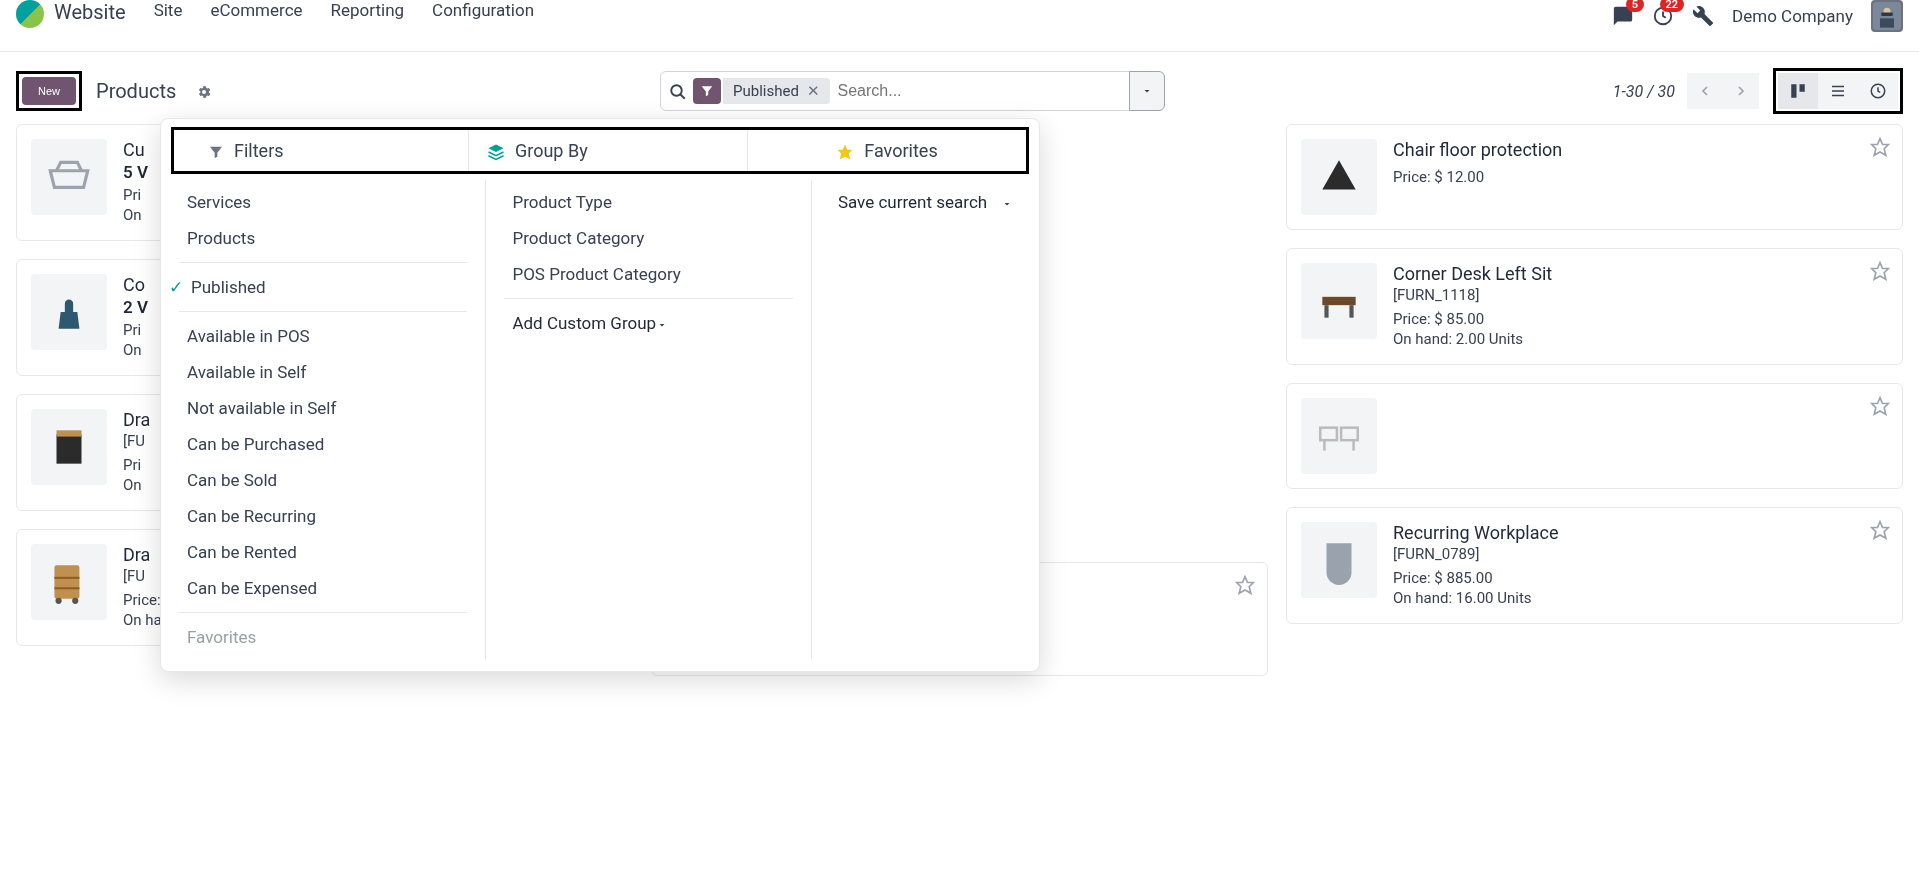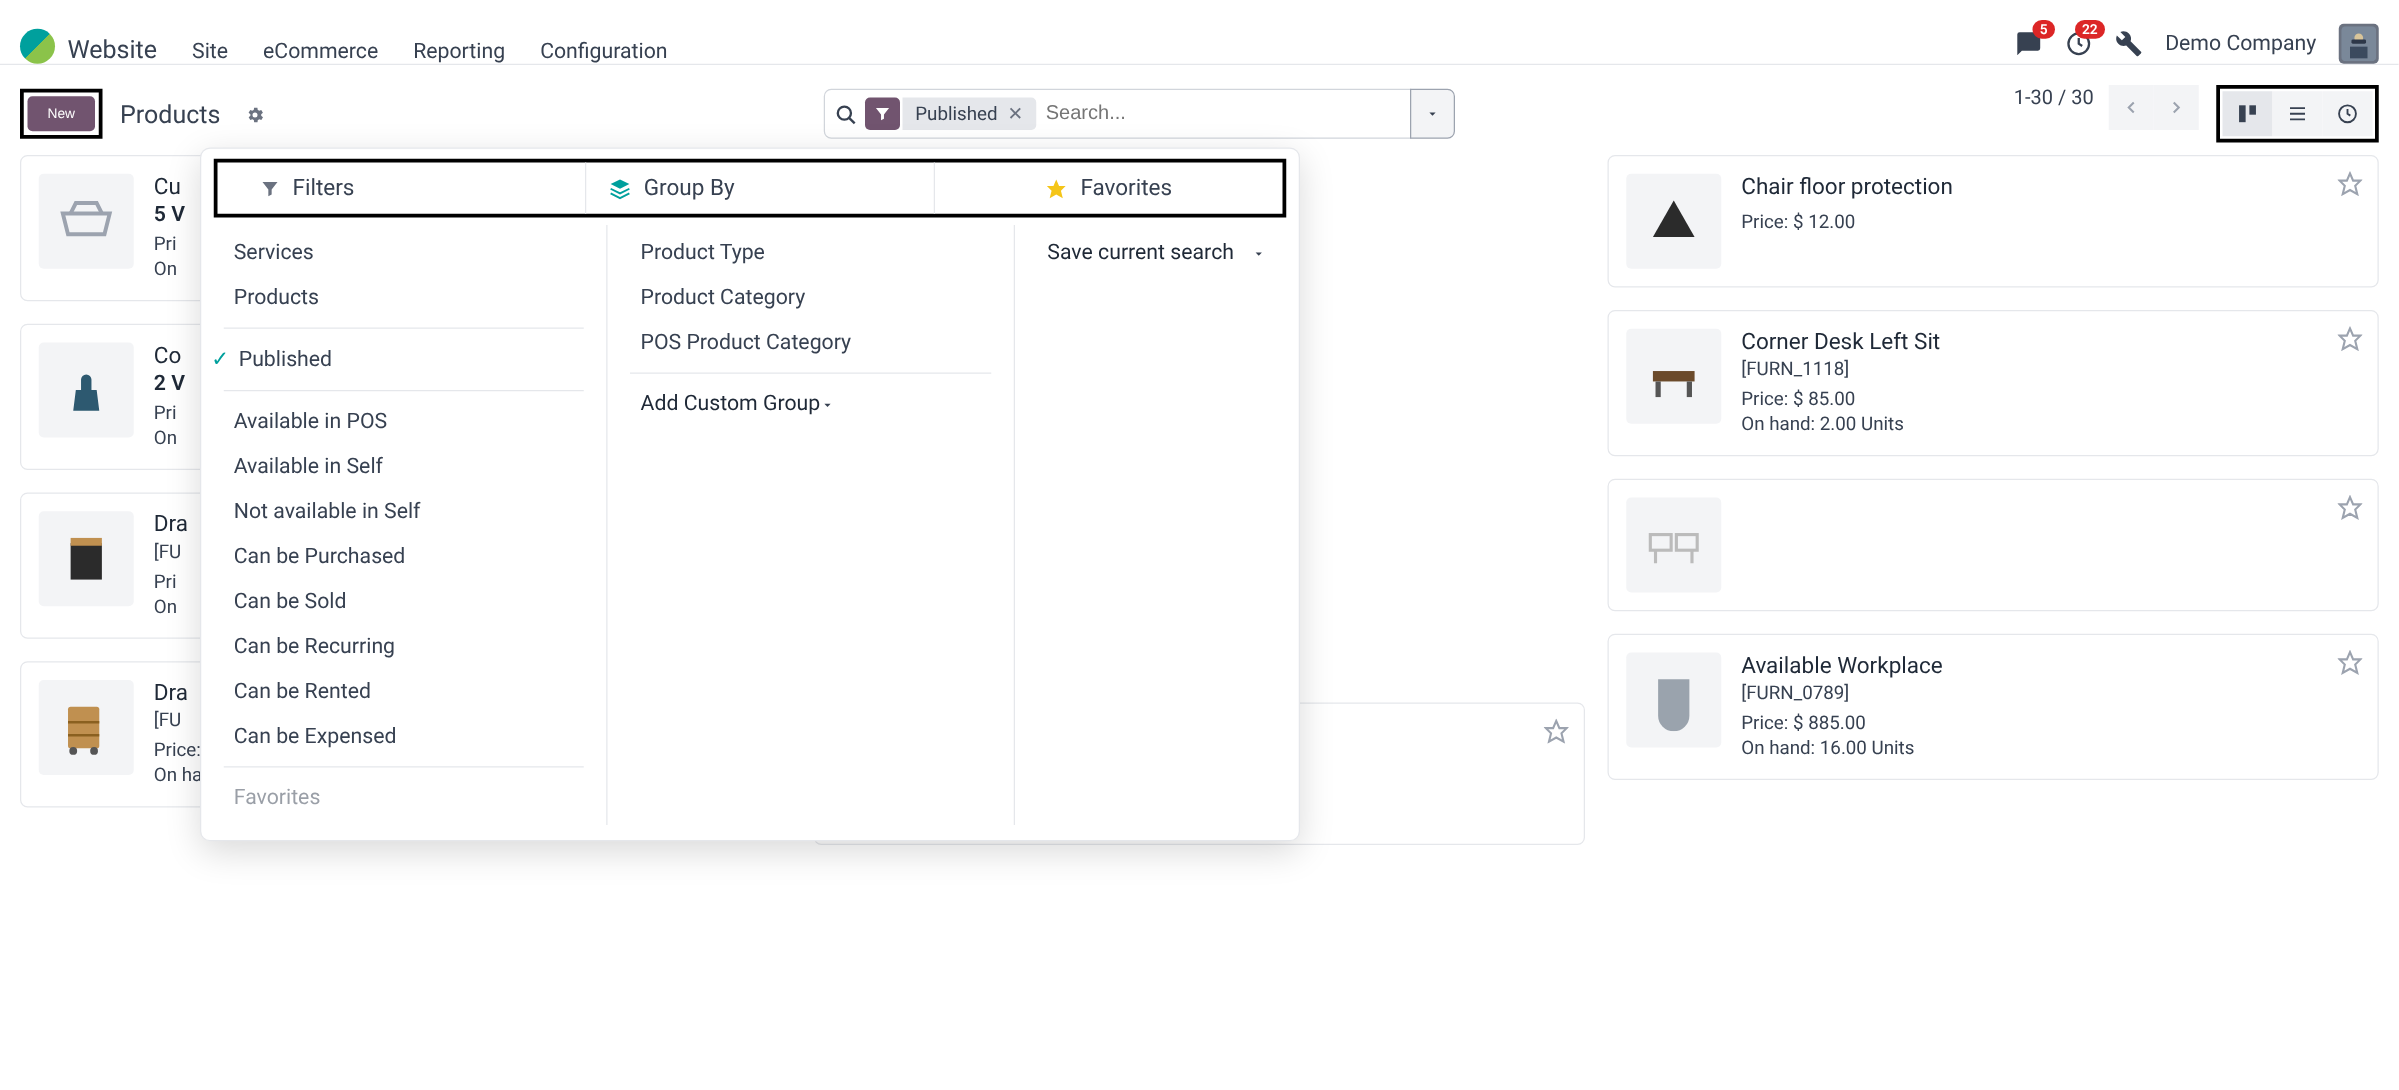--- a/index.html
+++ b/index.html
@@ -1,19 +1,19 @@
 <!DOCTYPE html>
 <html><head>
 <meta charset="utf-8">
 <style>
   * { box-sizing: border-box; margin: 0; padding: 0; }
   body { font-family: -apple-system, BlinkMacSystemFont, "Segoe UI", Roboto, sans-serif; font-size: 15px; color: #1f2937; background: #fff; }
 
   
-  .topnav { display: flex; align-items: flex-end; height: 52px; padding: 0 16px; border-bottom: 1px solid #e5e7eb; }
+  .topnav { display: flex; align-items: flex-start; height: 52px; padding: 0 16px; border-bottom: 1px solid #e5e7eb; }
   .logo { width: 28px; height: 28px; border-radius: 50%; background: linear-gradient(135deg, #00a09d 50%, #8bc34a 50%); margin-right: 10px; }
   .brand { font-size: 20px; color: #374151; margin-right: 28px; }
   .topnav-menu { display: flex; gap: 28px; font-size: 17px; color: #374151; }
   .topnav-menu span { cursor: pointer; }
   .topnav-right { margin-left: auto; display: flex; align-items: center; gap: 18px; }
   .icon-badge { position: relative; }
   .badge { position: absolute; top: -8px; right: -10px; background: #dc2626; color: #fff; font-size: 11px; font-weight: 600; border-radius: 10px; padding: 1px 6px; }
   .avatar { width: 32px; height: 32px; background: #6b7280; border-radius: 4px; display: flex; align-items: center; justify-content: center; font-size: 20px; }
   .company { font-size: 17px; color: #374151; }
 
@@ -23,21 +23,21 @@
   .new-btn { background: #71546f; color: #fff; border: none; padding: 8px 16px; font-size: 11px; border-radius: 4px; cursor: pointer; }
   .page-title { font-size: 20px; color: #374151; }
   .gear { color: #6b7280; margin-left: 6px; font-size: 15px; }
   .searchbox { margin-left: auto; margin-right: auto; display: flex; align-items: center; border: 1px solid #d1d5db; border-radius: 6px 0 0 6px; padding: 4px 8px; width: 470px; height: 40px; }
   .searchbox svg, .searchbox .srch-icon { color: #374151; }
   .filter-pill { background: #71546f; color: #fff; border-radius: 4px; width: 28px; height: 26px; display: inline-flex; align-items: center; justify-content: center; margin: 0 2px 0 6px; }
   .pub-pill { background: #e5e7eb; border-radius: 0 4px 4px 0; padding: 4px 10px; display: inline-flex; align-items: center; gap: 8px; color: #374151; }
   .pub-pill .x { color: #6b7280; cursor: pointer; }
   .search-input { border: none; outline: none; flex: 1; margin-left: 8px; font-size: 16px; color: #374151; background: transparent; }
   .search-caret { border: 1px solid #9ca3af; border-radius: 0 6px 6px 0; height: 40px; width: 36px; display: flex; align-items: center; justify-content: center; margin-left: -1px; background: #f3f4f6; }
-  .right-ctrls { display: flex; gap: 6px; }
+  .right-ctrls { display: flex; align-items: center; gap: 6px; font-style: italic; }
   .pager-txt { font-size: 16px; color: #374151; margin-right: 6px; }
   .pager-btns { display: flex; }
   .pager-btns button { width: 36px; height: 36px; border: none; background: #f3f4f6; color: #9ca3af; cursor: pointer; }
   .view-switch-wrap { border: 3px solid #000; padding: 2px; margin-left: 8px; display: flex; }
   .view-switch-wrap button { width: 40px; height: 36px; border: none; background: #f3f4f6; color: #374151; cursor: pointer; display: flex; align-items: center; justify-content: center; }
   .view-switch-wrap button.active { background: #e5e7eb; }
 
   
   .cards-area { display: flex; gap: 18px; padding: 0 16px; }
   .card-col { flex: 1; min-width: 0; display: flex; flex-direction: column; gap: 18px; }
@@ -329,21 +329,21 @@
           </svg>
       </span>
     </div>
     <div class="card">
       <div class="thumb">
           <svg width="50" height="50" viewBox="0 0 24 24" fill="#9aa3ad">
             <path d="M6 4h12v14a6 6 0 0 1-12 0z"></path>
           </svg>
         </div>
       <div class="body">
-        <div class="title">Available Workplace</div>
+        <div class="title">Recurring Workplace</div>
         <div class="sku">[FURN_0789]</div>
         <div class="line">Price: $ 885.00</div>
         <div class="line">On hand: 16.00 Units</div>
       </div>
       <span class="star">
         <svg width="20" height="20" viewBox="0 0 24 24" fill="none" stroke="#9ca3af" stroke-width="2">
             <polygon points="12 2 15 9 22 9 17 14 19 22 12 18 5 22 7 14 2 9 9 9"></polygon>
           </svg>
       </span>
     </div>

